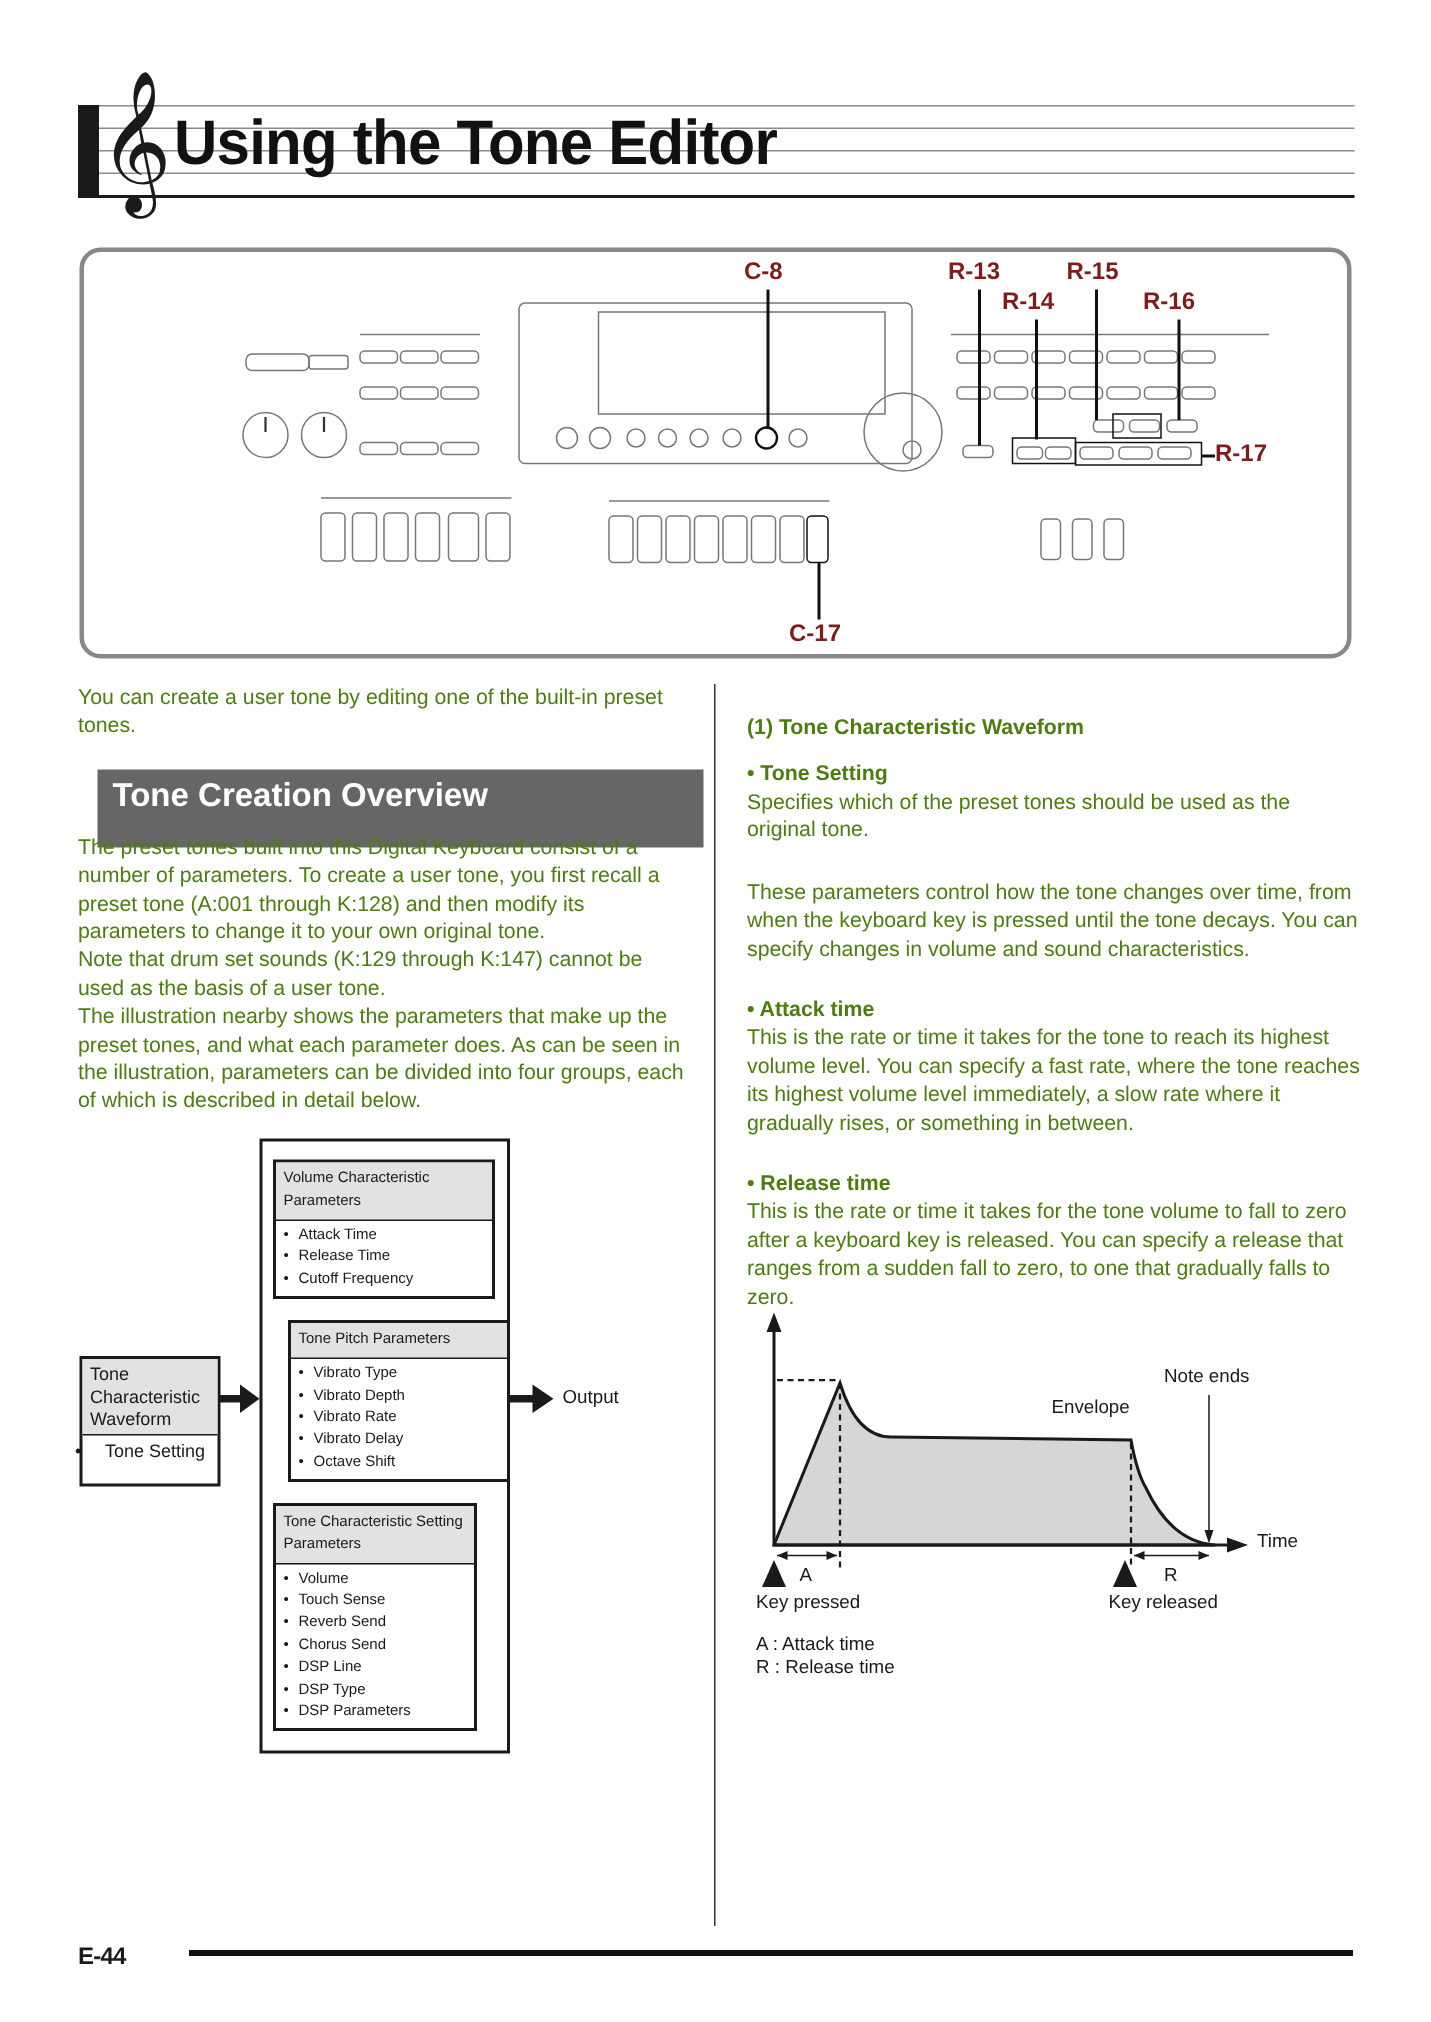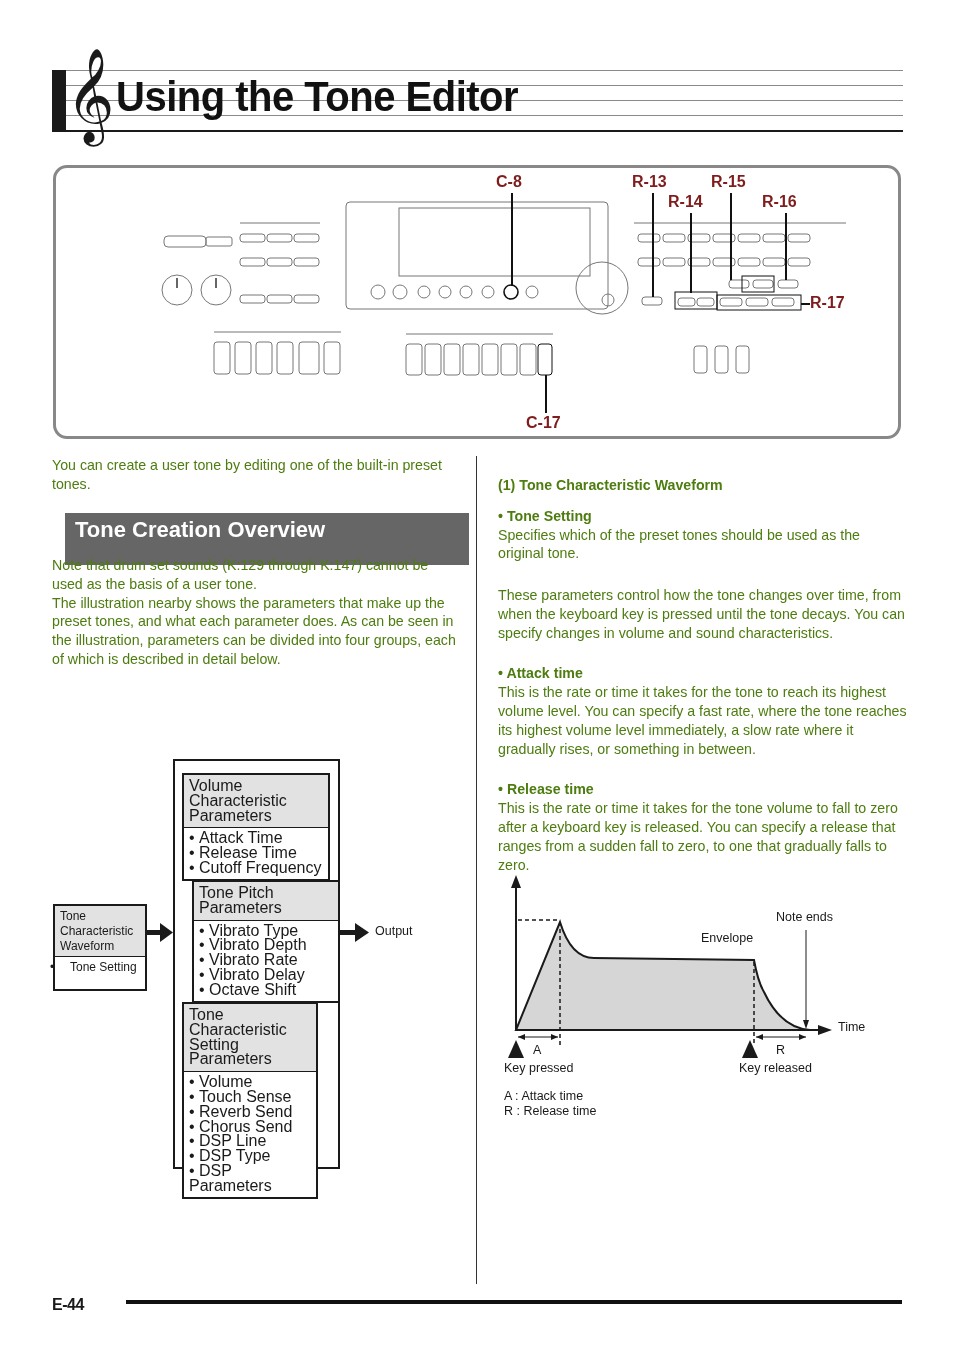--- a/index.html
+++ b/index.html
@@ -28,21 +28,21 @@
   #overview-text { left: 52px; top: 556px; width: 410px; }
   #overview-text p { margin: 0; }
 
   #col-divider { left: 476px; top: 456px; width: 1px; height: 828px; background: #333; }
 
   #right-col { left: 498px; top: 464px; width: 410px; }
   #right-col .gap { height: 18.8px; }
   #right-col .small-gap { height: 10px; }
 
   
-  .dbox { position: absolute; border: 2px solid #1a1a1a; background: #fff; font-size: 16px; line-height: 14.8px; }
+  .dbox { position: absolute; border: 2px solid #1a1a1a; background: #fff; font-size: 10px; line-height: 14.8px; }
   .dbox .hdr { background: #e2e2e2; border-bottom: 1.5px solid #1a1a1a; padding: 4px 5px 4px 5px; }
   .dbox .lst { padding: 3px 5px 3px 5px; }
   .dbox .lst div::before { content: "•"; display: inline-block; width: 10px; }
   #outer-box { left: 173px; top: 759px; width: 167px; height: 410px; border: 2px solid #1a1a1a; }
   .arrow { position: absolute; }
 
   
   #env-svg { left: 496px; top: 870px; width: 390px; height: 260px; }
   .env-label { font-family: "Liberation Sans", sans-serif; font-size: 12.5px; fill: #1a1a1a; }
 
@@ -171,20 +171,21 @@
   <div class="callout" style="left:706px;top:25px">R-16</div>
   <div class="callout-line" style="left:729px;top:45px;height:67px"></div>
 
   <div class="callout" style="left:754px;top:126px">R-17</div>
   <div class="callout-line" style="left:745px;top:135px;height:1.5px;width:9px"></div>
 </div>
 
 <div id="intro" class="abs body-text">You can create a user tone by editing one of the built-in preset tones.</div>
 <div id="section-heading" class="abs">Tone Creation Overview</div>
 <div id="overview-text" class="abs body-text">
+  <p>The preset tones built into this Digital Keyboard consist of a number of parameters. To create a user tone, you first recall a preset tone (A:001 through K:128) and then modify its parameters to change it to your own original tone.</p>
   <p>Note that drum set sounds (K:129 through K:147) cannot be used as the basis of a user tone.</p>
   <p>The illustration nearby shows the parameters that make up the preset tones, and what each parameter does. As can be seen in the illustration, parameters can be divided into four groups, each of which is described in detail below.</p>
 </div>
 
 <div id="outer-box" class="abs"></div>
 
 <div class="dbox" style="left:182px;top:773px;width:148px;">
   <div class="hdr">Volume Characteristic Parameters</div>
   <div class="lst">
     <div>Attack Time</div>

